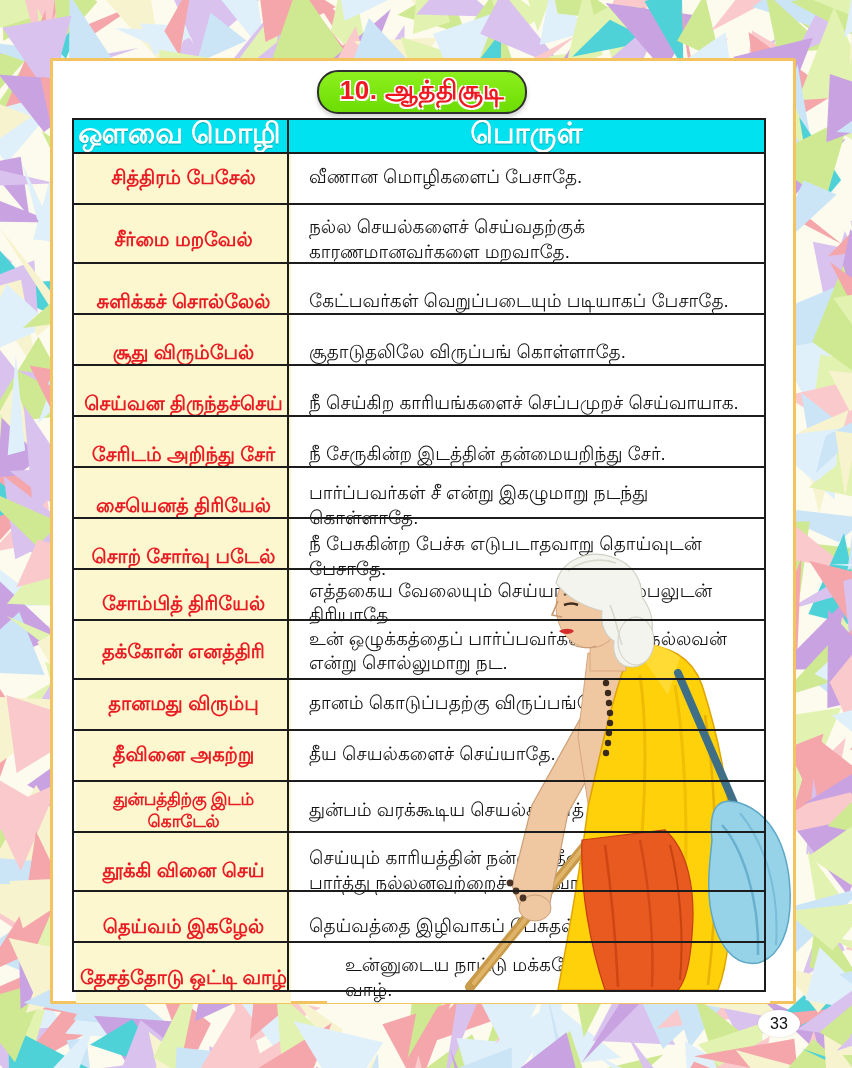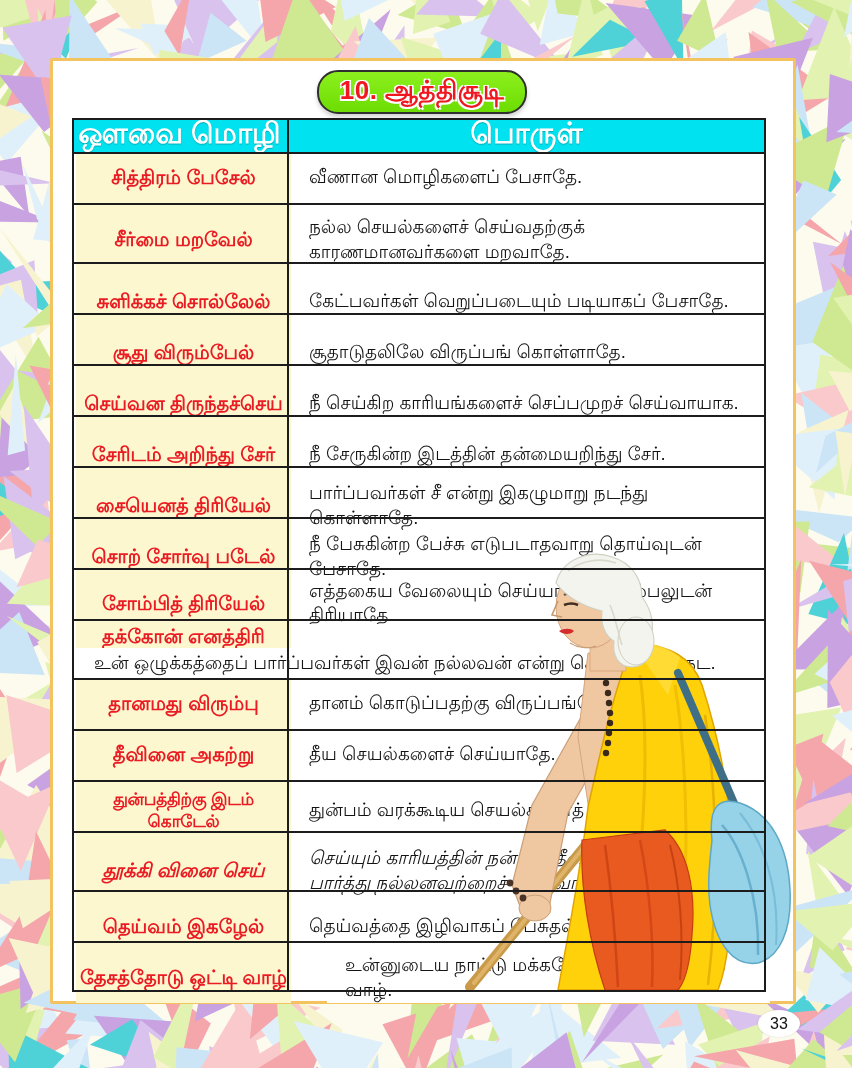--- a/index.html
+++ b/index.html
@@ -492,21 +492,21 @@
         </div>
       </div>
       <div class="row" style="height: 42px;">
         <div class="cell phrase-cell">
           <span class="phrase">சோம்பித் திரியேல்</span>
         </div>
         <div class="cell meaning-cell">
           <span class="meaning">எத்தகைய வேலையும் செய்யாமல் சோம்பலுடன் திரியாதே.</span>
         </div>
       </div>
-      <div class="row" style="height: 54px; flex-direction: column;">
+      <div class="row" style="height: 54px;">
         <div class="cell phrase-cell">
           <span class="phrase">தக்கோன் எனத்திரி</span>
         </div>
         <div class="cell meaning-cell">
           <span class="meaning">உன் ஒழுக்கத்தைப் பார்ப்பவர்கள் இவன் நல்லவன் என்று சொல்லுமாறு நட.</span>
         </div>
       </div>
       <div class="row" style="height: 51px;">
         <div class="cell phrase-cell">
           <span class="phrase">தானமது விரும்பு</span>
@@ -524,21 +524,21 @@
         </div>
       </div>
       <div class="row" style="height: 61px;">
         <div class="cell phrase-cell">
           <span class="phrase small">துன்பத்திற்கு இடம் கொடேல்</span>
         </div>
         <div class="cell meaning-cell">
           <span class="meaning">துன்பம் வரக்கூடிய செயல்களைத் தவிர்ப்பாயாக.</span>
         </div>
       </div>
-      <div class="row" style="height: 59px; font-style: italic;">
+      <div class="row" style="height: 59px;">
         <div class="cell phrase-cell">
           <span class="phrase">தூக்கி வினை செய்</span>
         </div>
         <div class="cell meaning-cell">
           <span class="meaning">செய்யும் காரியத்தின் நன்மை தீமைகளை சீர்தூக்கிப் பார்த்து நல்லனவற்றைச் செய்வாயாக.</span>
         </div>
       </div>
       <div class="row" style="height: 52px;">
         <div class="cell phrase-cell">
           <span class="phrase">தெய்வம் இகழேல்</span>

